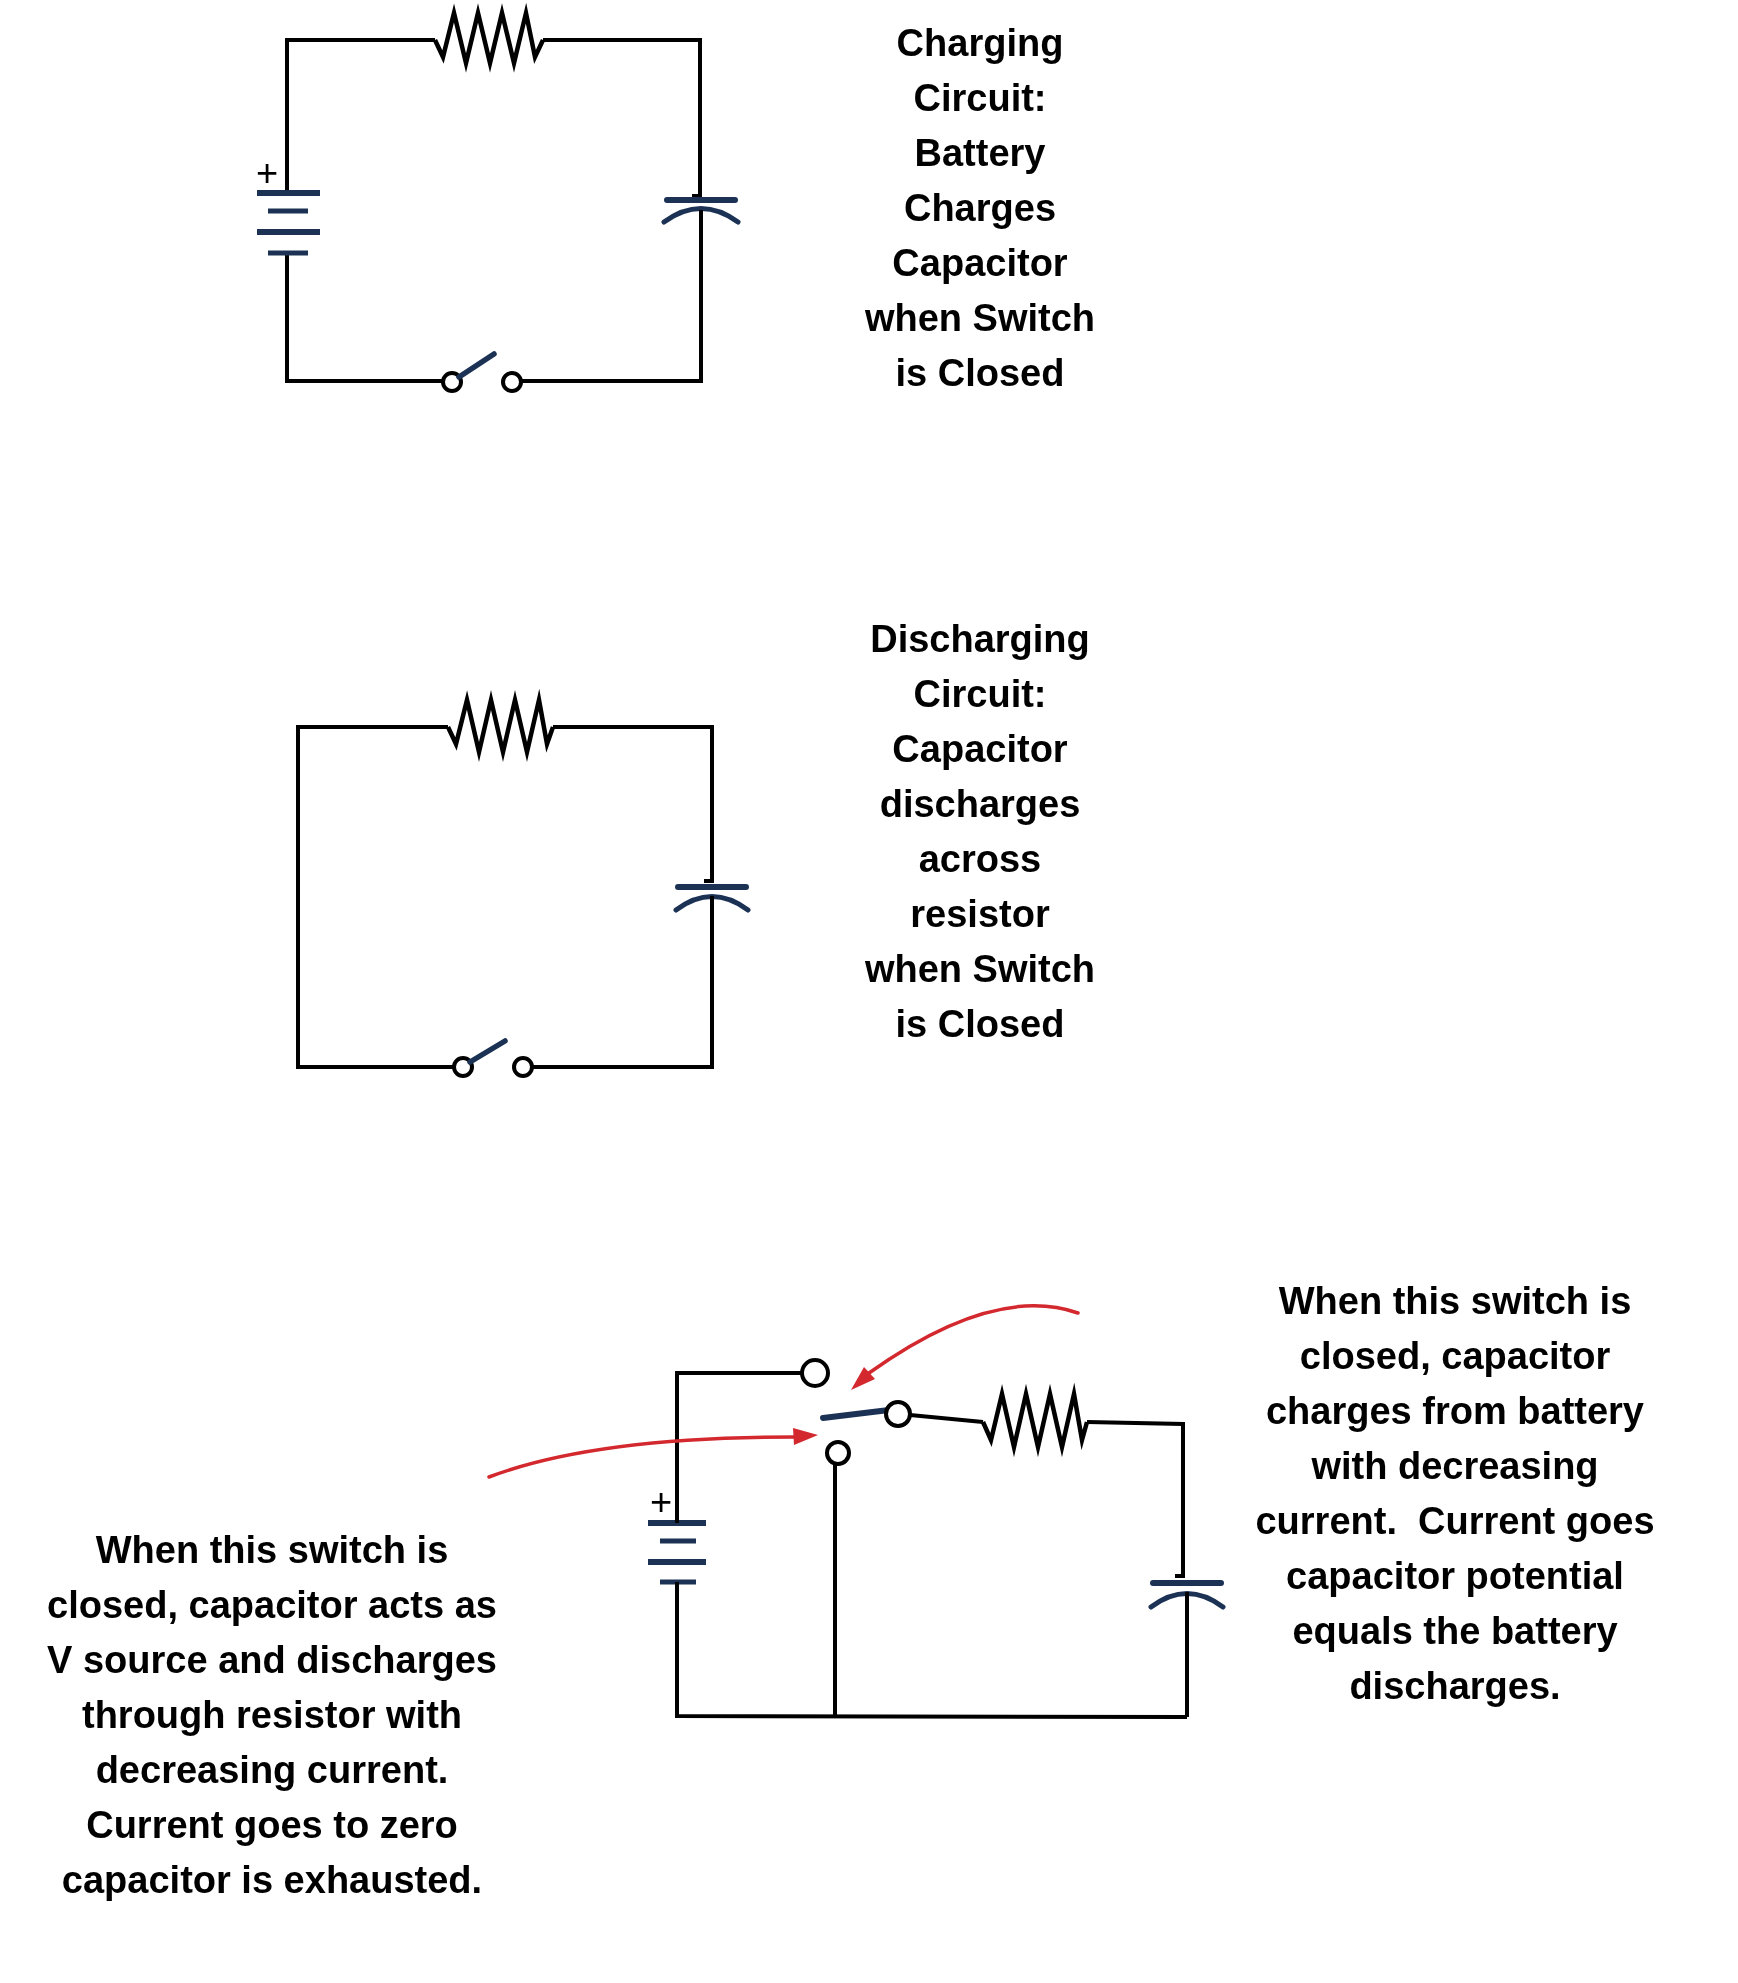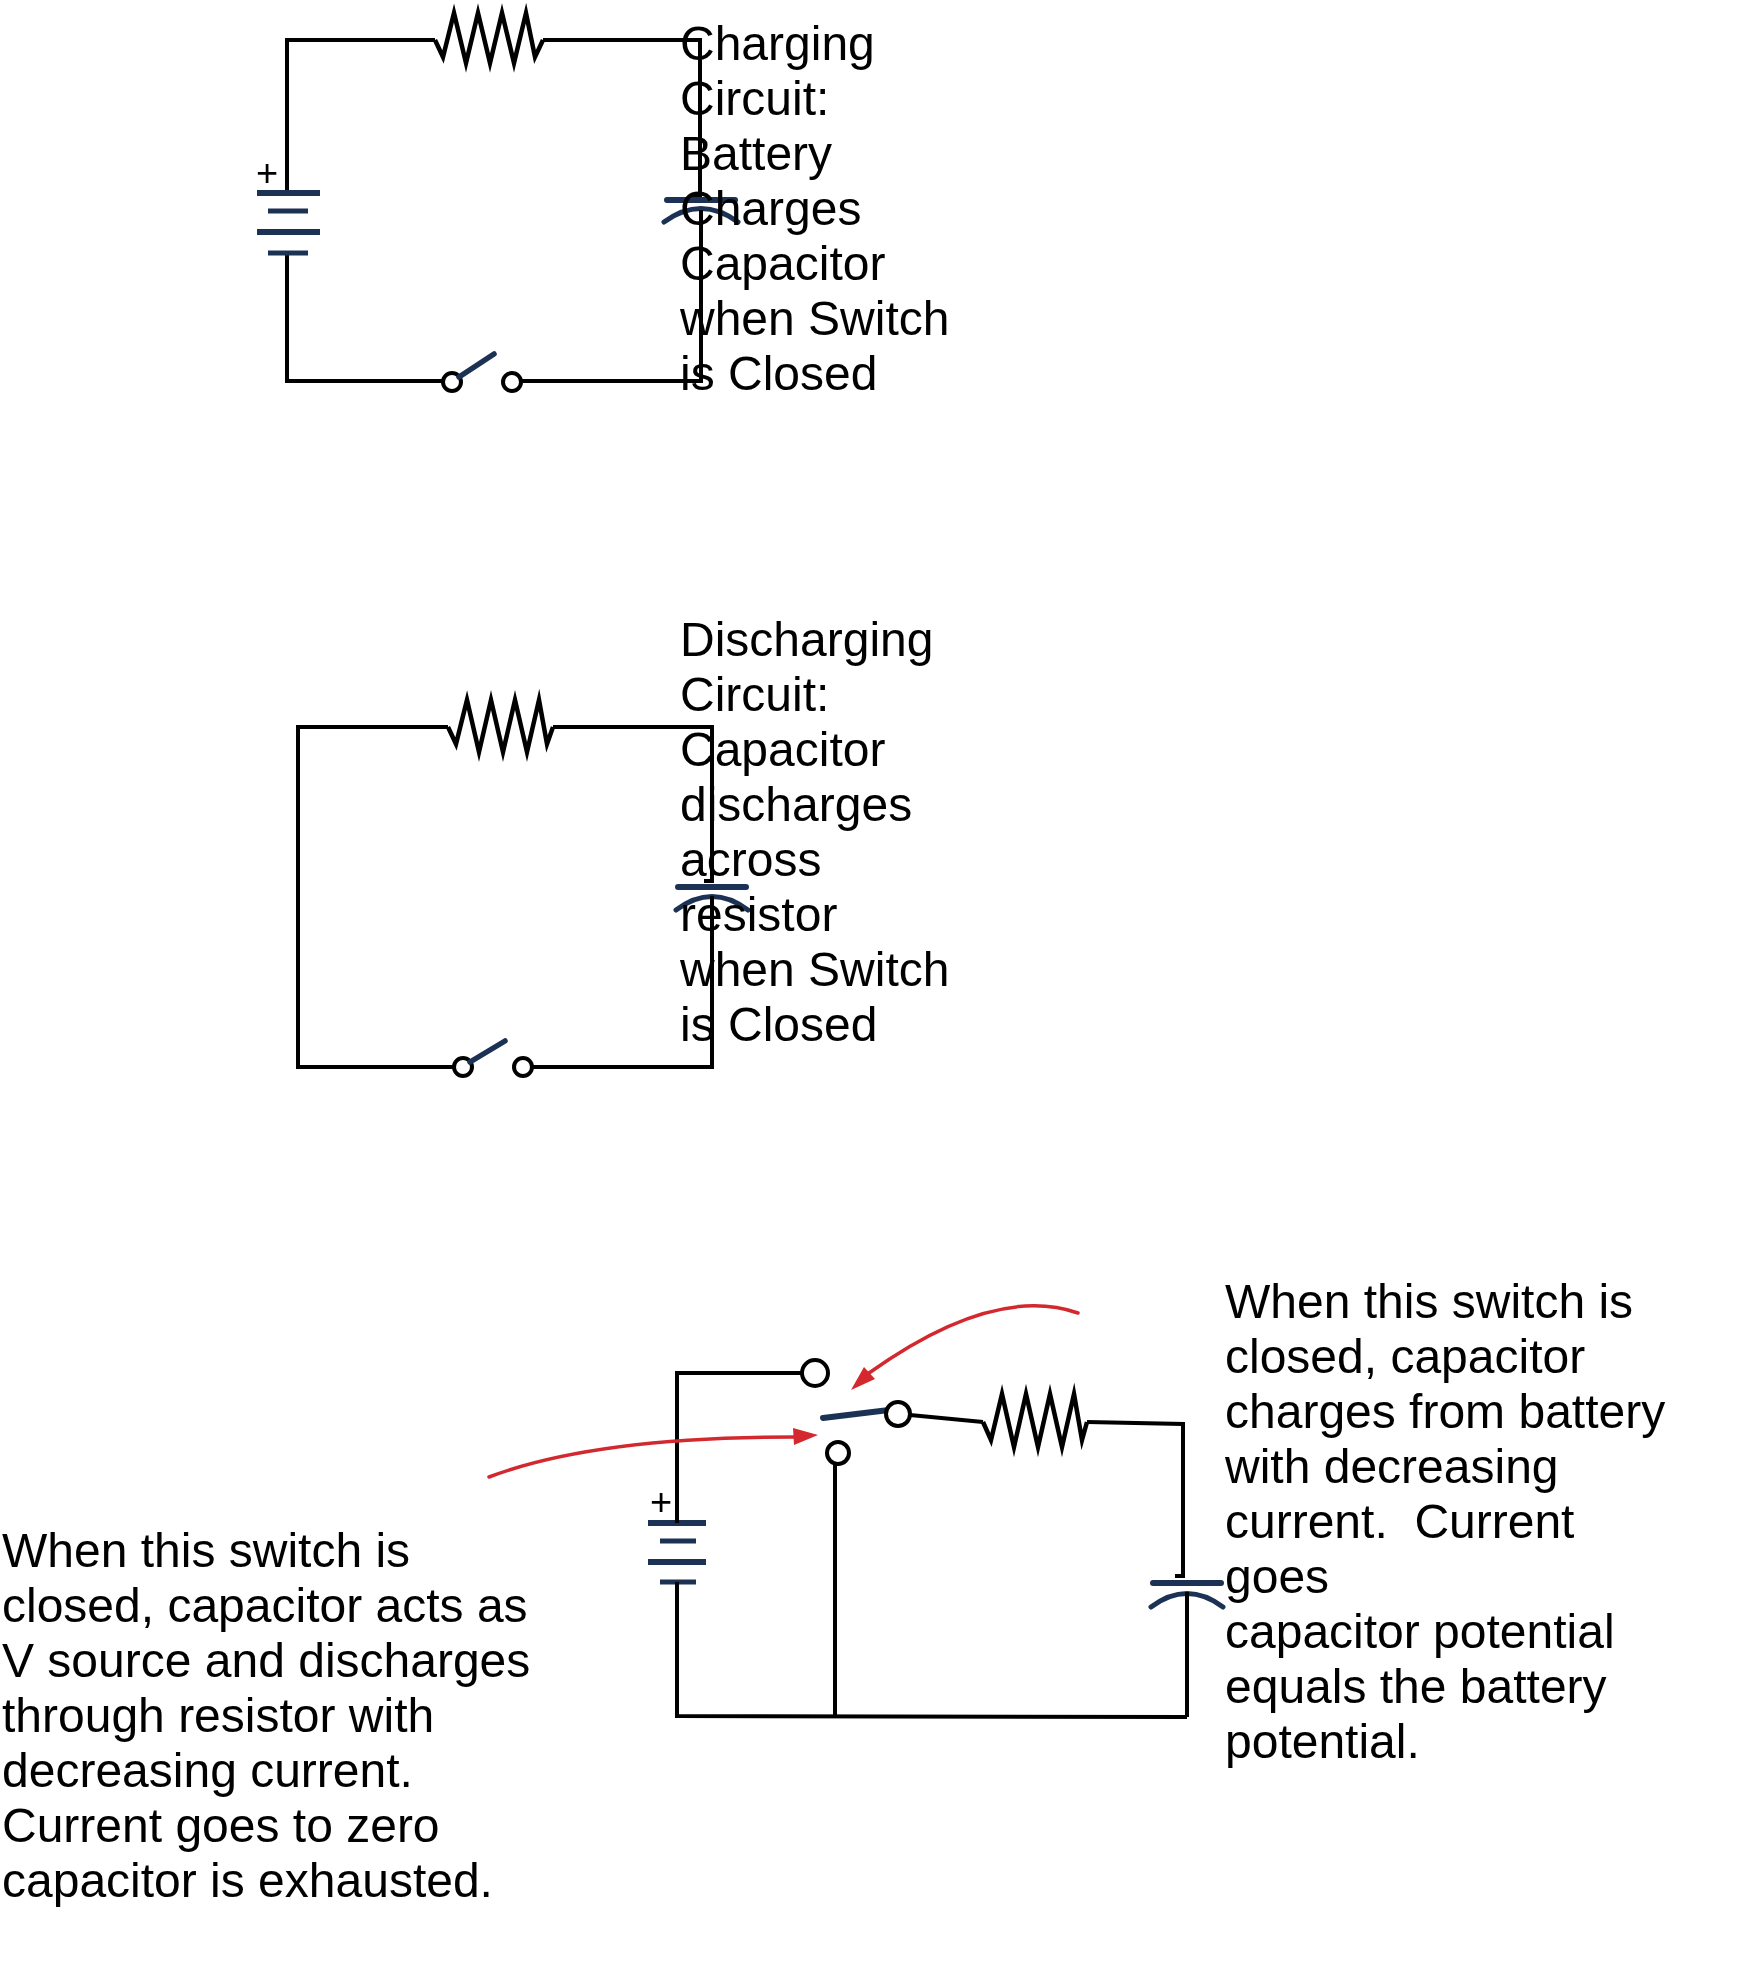--- a/index.html
+++ b/index.html
@@ -12,21 +12,21 @@
   .wire{stroke:var(--wire);stroke-width:4;fill:none;stroke-linejoin:miter;stroke-miterlimit:12;}
   .res{stroke:var(--wire);stroke-width:4.5;fill:none;stroke-linejoin:miter;stroke-miterlimit:12;}
   .bat{stroke:var(--navy);stroke-width:6;fill:none;stroke-linecap:butt;}
   .plate{stroke:var(--navy);stroke-width:6;fill:none;stroke-linecap:round;}
   .arc{stroke:var(--navy);stroke-width:5;fill:none;stroke-linecap:round;}
   .blade{stroke:var(--navy);stroke-width:5.5;fill:none;stroke-linecap:round;}
   .node{fill:#ffffff;stroke:var(--wire);stroke-width:4;}
   .red-curve{stroke:var(--red);stroke-width:3.5;fill:none;stroke-linecap:round;}
   .red-head{fill:var(--red);stroke:none;}
   .polarity{font-family:"Liberation Sans",sans-serif;font-size:38px;fill:var(--text);}
-  .caption{position:absolute;color:var(--text);font-size:48px;line-height:55px;}
+  .caption{position:absolute;color:var(--text);font-size:38px;line-height:55px;text-align:center;font-weight:bold;}
   .cap-line{display:block;white-space:pre-wrap;}
 </style>
 </head>
 <body>
 
 <div class="canvas">
 
   <svg class="diagram-svg" viewBox="0 0 1738 1983">
 
     <g>
@@ -140,16 +140,16 @@
   </div>
 
   <div class="caption" style="left:1225px;top:1274px;width:460px;">
     <span class="cap-line">When this switch is</span>
     <span class="cap-line">closed, capacitor</span>
     <span class="cap-line">charges from battery</span>
     <span class="cap-line">with decreasing</span>
     <span class="cap-line">current.  Current goes</span>
     <span class="cap-line">capacitor potential</span>
     <span class="cap-line">equals the battery</span>
-    <span class="cap-line">potential.</span>
+    <span class="cap-line">discharges.</span>
   </div>
 
 </div>
 
 </body></html>

